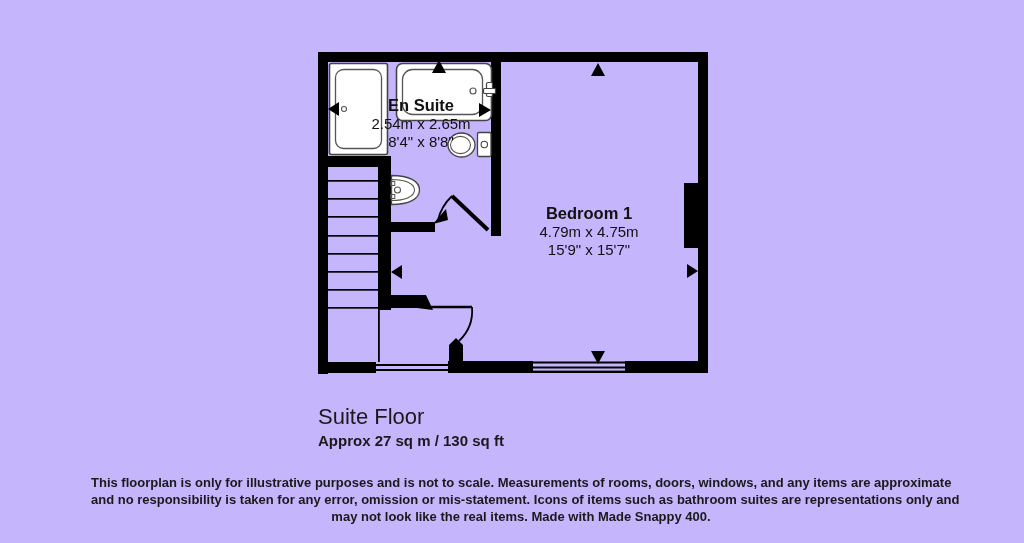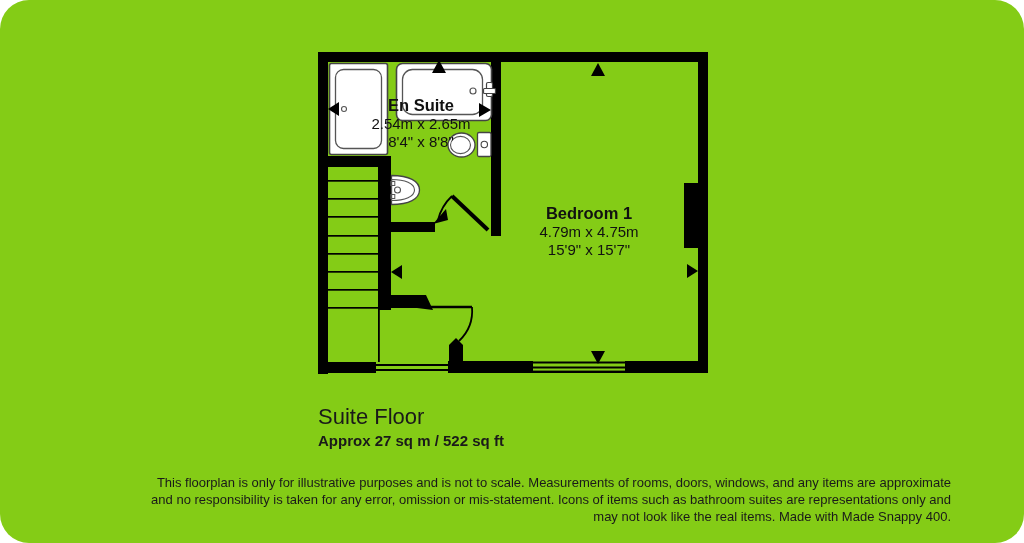--- a/index.html
+++ b/index.html
@@ -1,28 +1,28 @@
 <!DOCTYPE html>
 <html><head>
 <meta charset="utf-8">
 <style>
   html,body{margin:0;padding:0;background:#ffffff;}
-  #page{position:relative;width:1024px;height:543px;background:#84cc16;overflow:hidden;
-        font-family:"Liberation Sans", sans-serif;border-radius:29px;}
+  #page{position:relative;width:1024px;height:543px;background:#c4b5fd;overflow:hidden;
+        font-family:"Liberation Sans", sans-serif;}
   #plan-svg{position:absolute;left:0;top:0;}
   .room-name{font:bold 16.5px "Liberation Sans", sans-serif;fill:#111111;}
   .room-dims{font:15px "Liberation Sans", sans-serif;fill:#111111;}
   .wall{fill:#000000;}
   .fixture{fill:#ffffff;stroke:#444444;}
   .fixline{fill:none;stroke:#555555;}
   .marker{fill:#000000;}
   .floor-label{position:absolute;left:318px;top:404px;font-size:22px;color:#1a1a1a;}
   .area-label{position:absolute;left:318px;top:432px;font-size:15px;font-weight:bold;color:#1a1a1a;}
   .disclaimer{position:absolute;top:474px;left:50%;transform:translateX(calc(-50% + 9px));
-              width:860px;text-align:right;font-size:13px;line-height:17px;color:#1a1a1a;}
+              width:860px;text-align:center;font-size:13px;line-height:17px;color:#1a1a1a;font-weight:bold;}
   .disclaimer span{display:block;white-space:nowrap;}
 </style>
 </head>
 <body>
 
 <div id="page">
 
   <svg id="plan-svg" width="1024" height="543" viewBox="0 0 1024 543">
 
     <g>
@@ -121,21 +121,21 @@
       <text class="room-dims" x="421" y="129">2.54m x 2.65m</text>
       <text class="room-dims" x="421" y="147">8'4" x 8'8"</text>
 
       <text class="room-name" x="589" y="219">Bedroom 1</text>
       <text class="room-dims" x="589" y="237">4.79m x 4.75m</text>
       <text class="room-dims" x="589" y="255">15'9" x 15'7"</text>
     </g>
   </svg>
 
   <div class="floor-label">Suite Floor</div>
-  <div class="area-label">Approx 27 sq m / 522 sq ft</div>
+  <div class="area-label">Approx 27 sq m / 130 sq ft</div>
 
   <div class="disclaimer">
     <span>This floorplan is only for illustrative purposes and is not to scale. Measurements of rooms, doors, windows, and any items are approximate</span>
     <span>and no responsibility is taken for any error, omission or mis-statement. Icons of items such as bathroom suites are representations only and</span>
     <span>may not look like the real items. Made with Made Snappy 400.</span>
   </div>
 
 </div>
 
 </body></html>

